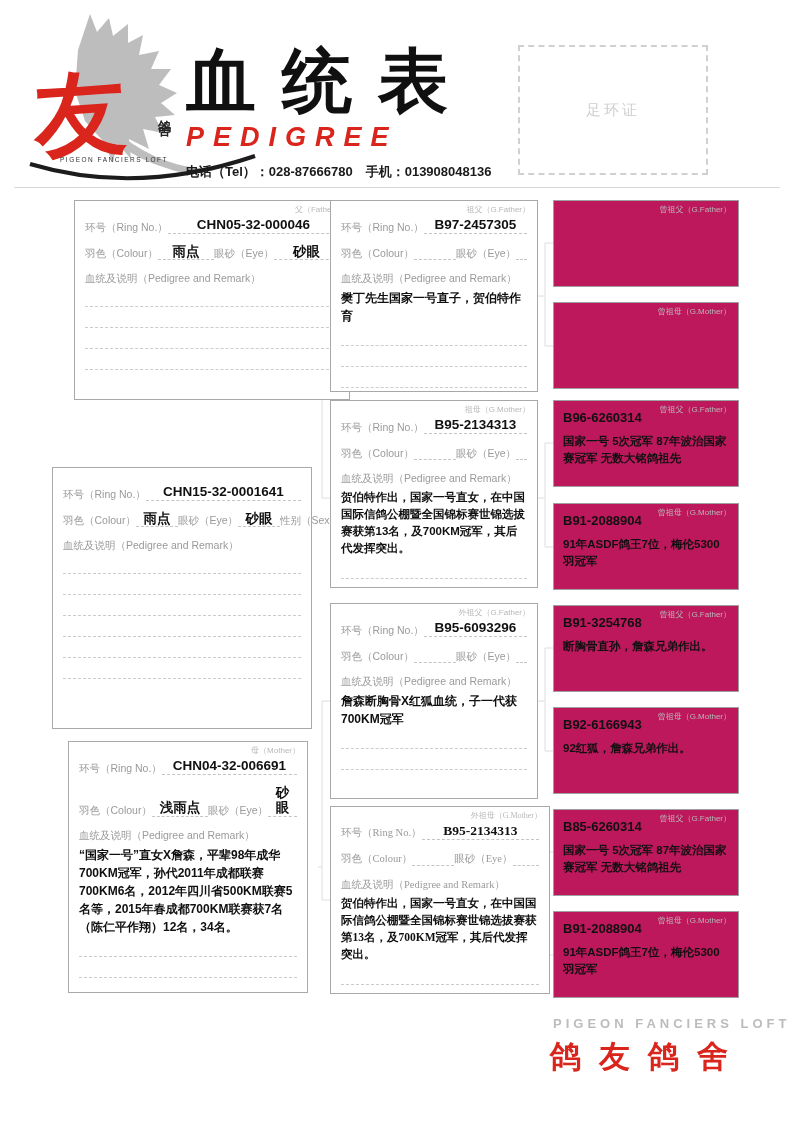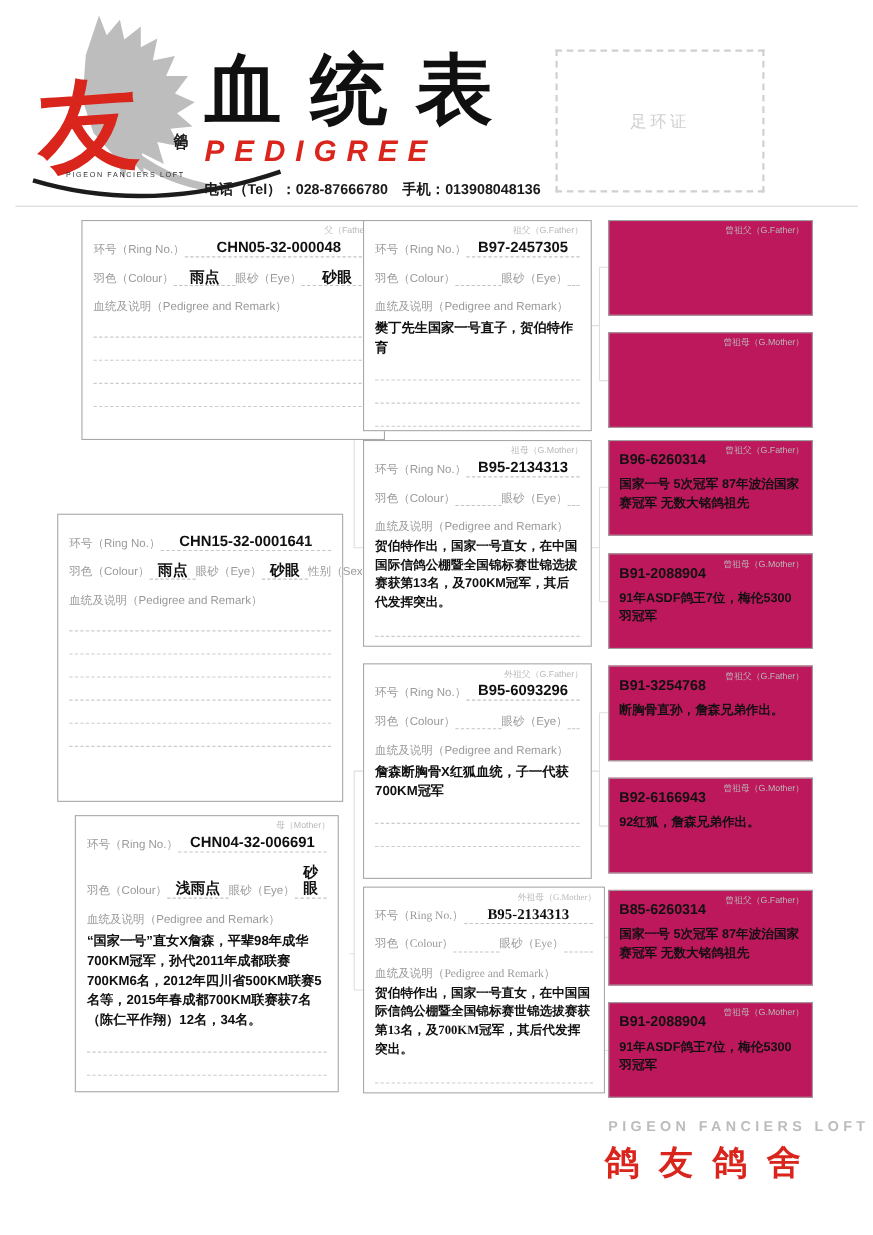--- a/index.html
+++ b/index.html
@@ -16,21 +16,21 @@
   .logo-cap { position:absolute; left:48px; top:148px; font-size:6.5px; color:#333;
               letter-spacing:1.5px; white-space:nowrap; }
 
   .title-block { position:absolute; left:186px; top:46px; width:345px; }
   .main-title { font-size:70px; font-weight:bold; color:#101010; letter-spacing:26px;
                 line-height:1; white-space:nowrap; font-family:"DejaVu Serif", serif; }
   .sub-title { font-size:27px; font-weight:bold; font-style:italic; color:var(--accent);
                letter-spacing:9px; margin-top:6px; white-space:nowrap; }
   .contact { font-size:13px; font-weight:bold; color:#1a1a1a; margin-top:10px; white-space:nowrap; }
 
-  .ring-cert { position:absolute; left:505px; top:45px; width:190px; height:130px;
+  .ring-cert { position:absolute; left:518px; top:45px; width:190px; height:130px;
                border:2px dashed #d0d0d0; display:flex; align-items:center; justify-content:center; }
   .ring-cert span { color:#cfcfcf; font-size:15px; letter-spacing:3px; }
 
   .header-divider { position:absolute; left:14px; top:187px; width:766px; border-top:1px solid #d8d8d8; }
 
   
   .connectors { position:absolute; left:0; top:0; }
 
   
   .pbox { position:absolute; border:1px solid #a8a8a8; background:#fff; padding:6px 10px 8px; }
@@ -94,21 +94,21 @@
       M538,296 H545 M545,243 V346 M545,243 H553 M545,346 H553
       M538,498 H545 M545,443 V547 M545,443 H553 M545,547 H553
       M538,701 H545 M545,648 V751 M545,648 H553 M545,751 H553
       M538,900 H545 M545,852 V955 M545,852 H553 M545,955 H553"></path>
   </svg>
 
   <div class="pbox" style="left:62px; top:200px; width:276px; height:200px;margin-left:12px;">
     <span class="corner">父（Father）</span>
     <div class="frow">
       <span class="flabel">环号（Ring No.）</span>
-      <span class="fline">CHN05-32-000048</span>
+      <span class="fline">CHN05-32-000046</span>
     </div>
     <div class="frow">
       <span class="flabel">羽色（Colour）</span>
       <span class="fline fixed">雨点</span>
       <span class="flabel">眼砂（Eye）</span>
       <span class="fline">砂眼</span>
     </div>
     <div class="rlabel">血统及说明（Pedigree and Remark）</div>
     <div class="rule"></div>
     <div class="rule"></div>

